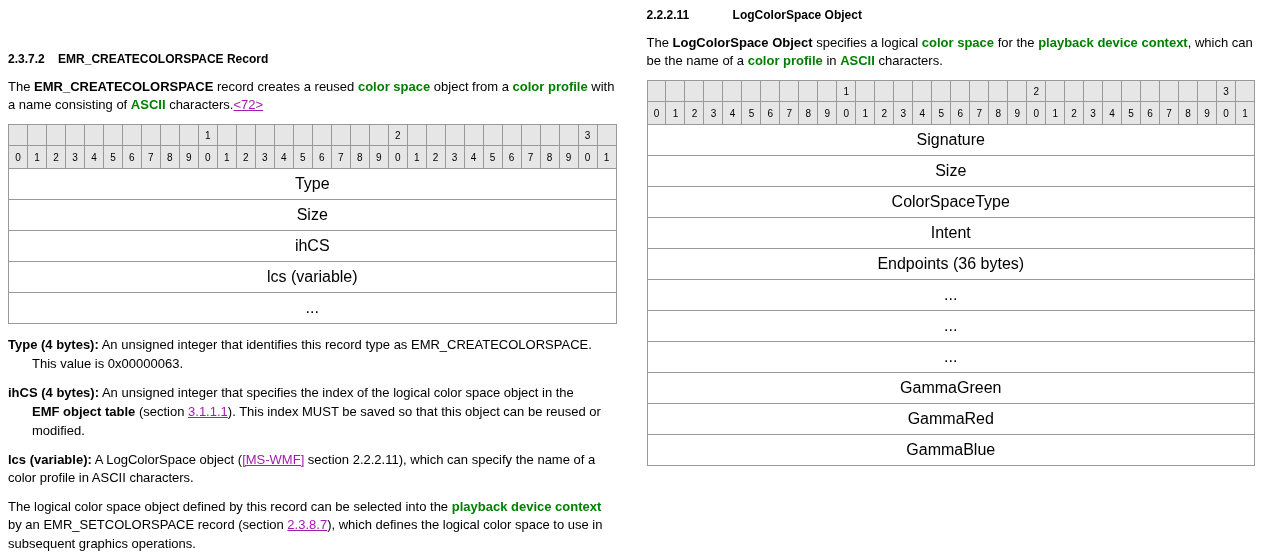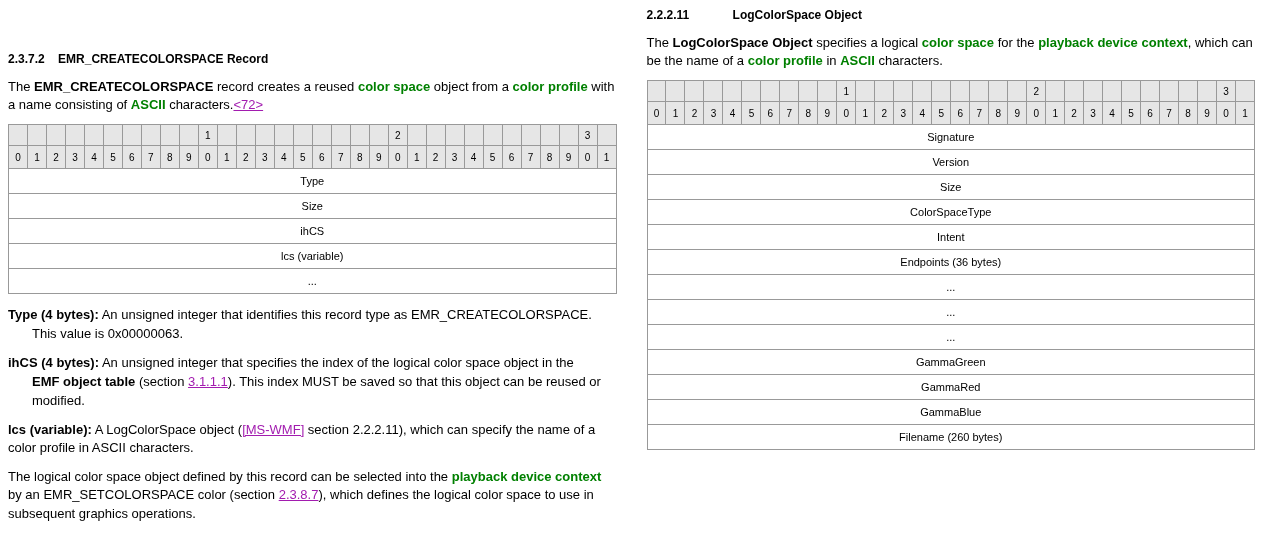--- a/index.html
+++ b/index.html
@@ -49,21 +49,21 @@
     height: 14px;
     font-size: 10px;
   }
   table.bitlayout tr.hdr2 td {
     background: #e6e6e6;
     height: 16px;
     font-size: 10px;
   }
   table.bitlayout tr.row td {
     background: #fff;
-    font-size: 11px;
+    font-size: 16px;
     padding: 6px 7px;
   }
   .fielddesc { margin: 0 0 10px 0; line-height: 1.45; }
   .fielddesc .indent { display:block; padding-left: 24px; }
 </style>
 </head>
 <body>
 
 <div class="columns">
 
@@ -174,21 +174,21 @@
 
     <div class="fielddesc">
       <b>ihCS (4 bytes):</b><span> An unsigned integer that specifies the index of the logical color space object in the </span><span class="indent"><b>EMF object table</b><span> (section </span><a href="#" class="link">3.1.1.1</a><span>). This index MUST be saved so that this object can be reused or modified.</span></span>
     </div>
 
     <div class="fielddesc">
       <b>lcs (variable):</b><span> A LogColorSpace object (</span><a href="#" class="link">[MS-WMF]</a><span> section 2.2.2.11), which can specify the name of a color profile in ASCII characters.</span>
     </div>
 
     <p>
-      <span>The logical color space object defined by this record can be selected into the </span><span class="green">playback device context</span><span> by an EMR_SETCOLORSPACE color (section </span><a href="#" class="link">2.3.8.7</a><span>), which defines the logical color space to use in subsequent graphics operations.</span>
+      <span>The logical color space object defined by this record can be selected into the </span><span class="green">playback device context</span><span> by an EMR_SETCOLORSPACE record (section </span><a href="#" class="link">2.3.8.7</a><span>), which defines the logical color space to use in subsequent graphics operations.</span>
     </p>
   </div>
 
   <div class="col">
     <h3 class="sect right">
       <span class="num">2.2.2.11</span>
       <span>LogColorSpace Object</span>
     </h3>
 
     <p>
@@ -262,23 +262,20 @@
             <td>7</td>
             <td>8</td>
             <td>9</td>
             <td>0</td>
             <td>1</td>
           </tr>
       <tr class="row">
             <td colspan="32">Signature</td>
           </tr>
           <tr class="row">
-            <td colspan="32">Version</td>
-          </tr>
-          <tr class="row">
             <td colspan="32">Size</td>
           </tr>
           <tr class="row">
             <td colspan="32">ColorSpaceType</td>
           </tr>
           <tr class="row">
             <td colspan="32">Intent</td>
           </tr>
           <tr class="row">
             <td colspan="32">Endpoints (36 bytes)</td>
@@ -293,21 +290,18 @@
             <td colspan="32">...</td>
           </tr>
           <tr class="row">
             <td colspan="32">GammaGreen</td>
           </tr>
           <tr class="row">
             <td colspan="32">GammaRed</td>
           </tr>
           <tr class="row">
             <td colspan="32">GammaBlue</td>
-          </tr>
-          <tr class="row">
-            <td colspan="32">Filename (260 bytes)</td>
           </tr>
         </tbody>
         <tbody></tbody>
     </table>
   </div>
 </div>
 
 </body></html>

